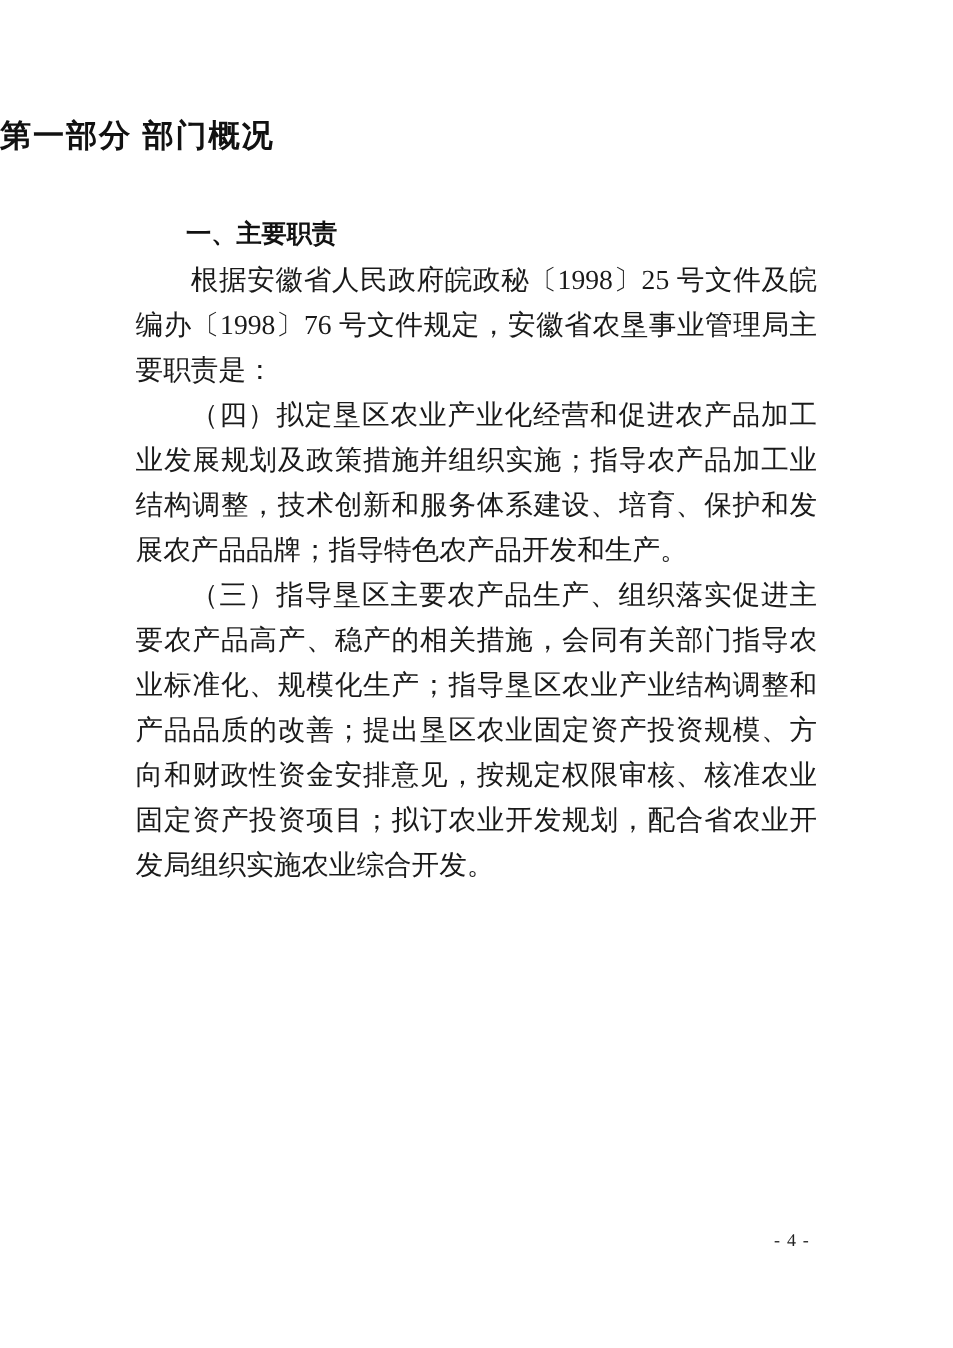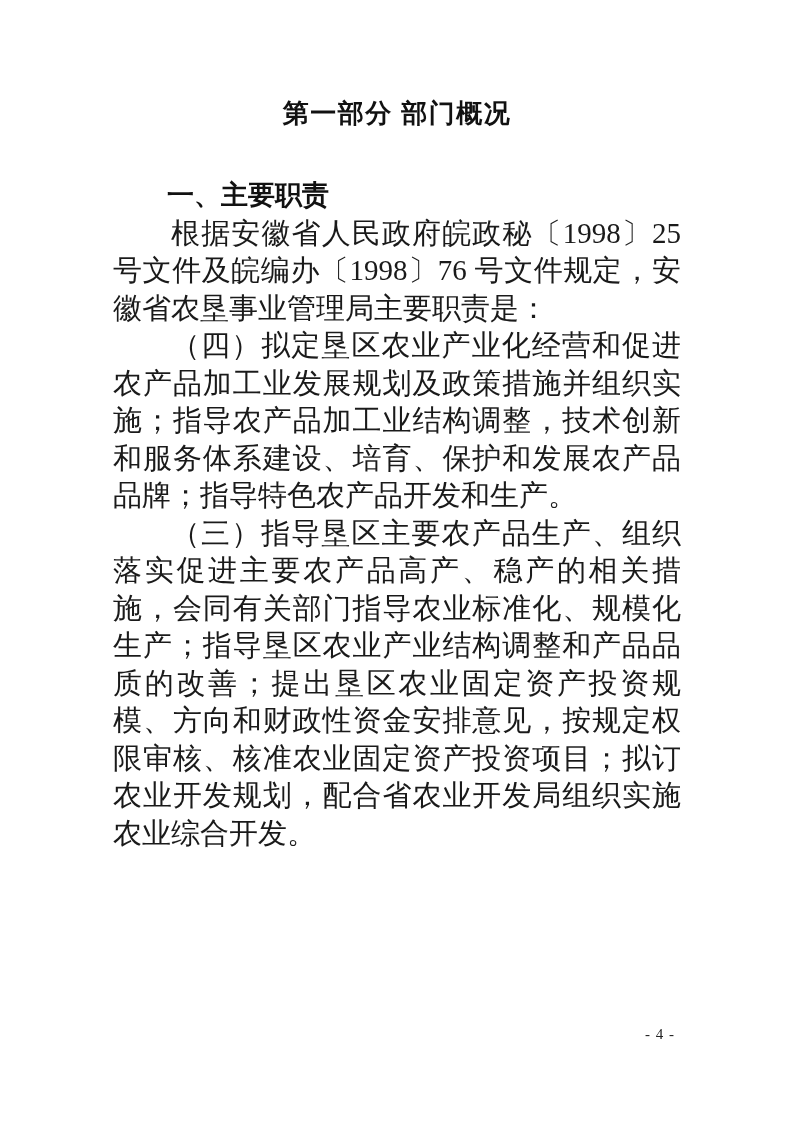--- a/index.html
+++ b/index.html
@@ -13,46 +13,45 @@
     height: 1123px;
     background: #ffffff;
     overflow: hidden;
     color: #1a1a1a;
   }
   .doc-title {
     position: absolute;
     top: 96px;
     left: 0;
     width: 794px;
-    text-align: center;
     font-family: "Liberation Sans", "DejaVu Sans", sans-serif;
     font-weight: bold;
     font-size: 26px;
     letter-spacing: 1.5px;
     color: #111111;
     white-space: pre;
   }
   .content {
     position: absolute;
     top: 177px;
     left: 113px;
     width: 568px;
   }
   .section-heading {
     font-family: "Liberation Sans", "DejaVu Sans", sans-serif;
     font-weight: bold;
-    font-size: 27px;
+    font-size: 21px;
     line-height: 37.5px;
     color: #111111;
     text-indent: 2em;
     margin: 0;
   }
   .body-para {
     font-family: "Liberation Serif", "DejaVu Serif", serif;
-    font-size: 29px;
+    font-size: 23px;
     line-height: 37.5px;
     text-align: justify;
     text-justify: inter-character;
     text-indent: 2em;
     margin: 0;
     color: #1a1a1a;
   }
   .page-number {
     position: absolute;
     top: 1026px;

